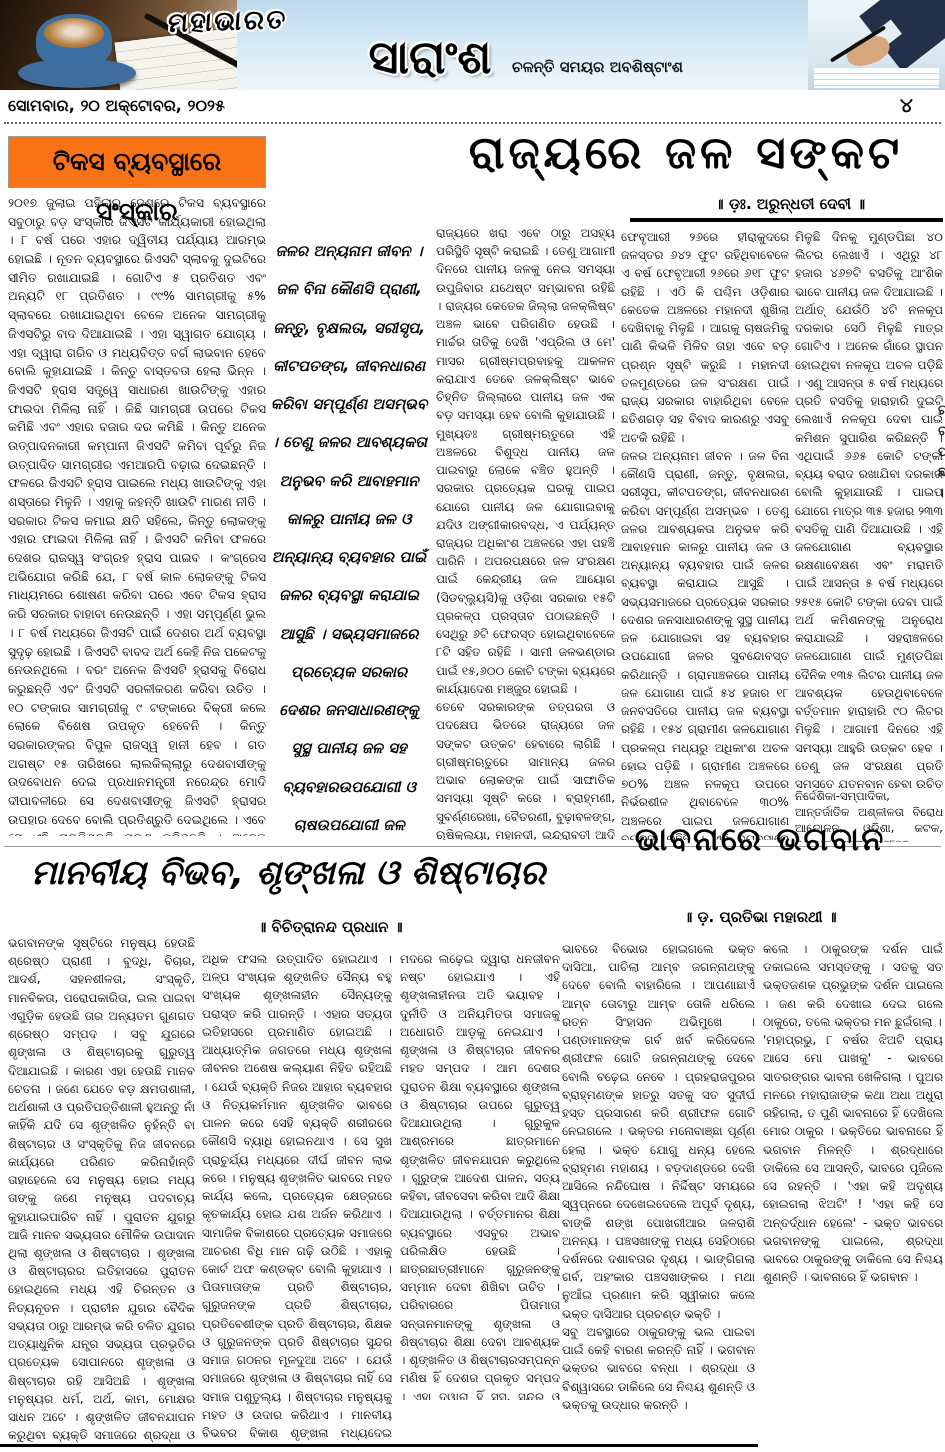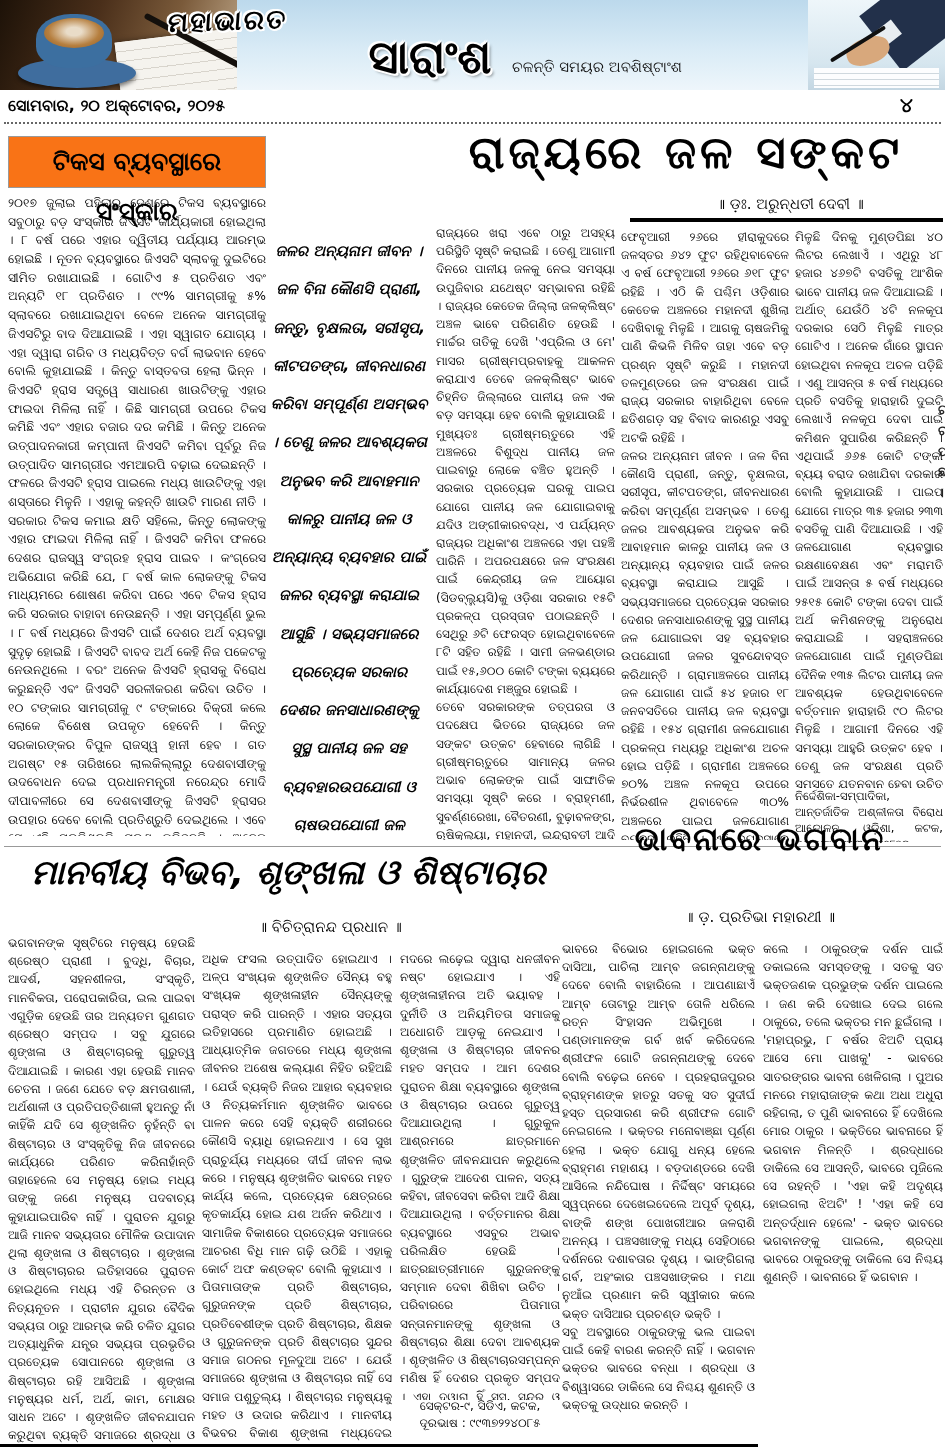--- a/index.html
+++ b/index.html
@@ -33,32 +33,32 @@
           transform:rotate(-32deg);border-radius:2px;}
   .paper{position:absolute;left:6px;top:68px;width:125px;height:20px;background:#fcfdfe;
           background-image:repeating-linear-gradient(#fcfdfe 0 5px,#cfd8de 5px 6px);}
 
   .paper-name{position:absolute;left:168px;top:5px;font-size:27px;font-weight:bold;color:#000;
           transform:skewX(-6deg) rotate(-2deg);letter-spacing:2px;
           text-shadow:-2px 0 #fff,2px 0 #fff,0 -2px #fff,0 2px #fff,2px 2px #fff,-2px -2px #fff;}
   .masthead-title{position:absolute;left:340px;top:30px;width:180px;text-align:center;
           font-size:46px;font-weight:bold;color:#000;
           text-shadow:-2px 0 #fff,2px 0 #fff,0 -2px #fff,0 2px #fff,2px 2px #fff,-2px -2px #fff,3px 3px 3px rgba(0,0,0,.4);}
-  .masthead-subtitle{position:absolute;left:512px;top:58px;font-size:15px;font-weight:normal;color:#111;}
+  .masthead-subtitle{position:absolute;left:512px;top:58px;font-size:15px;font-weight:bold;color:#111;}
 
   
   .date-text{position:absolute;left:8px;top:96px;font-size:16px;font-weight:bold;}
   .page-number{position:absolute;left:900px;top:93px;font-size:20px;font-weight:bold;}
   .dotted-rule{position:absolute;left:4px;top:122px;width:937px;border-top:2px dotted #666;}
 
   
   .colbox{position:absolute;overflow:hidden;text-align:justify;white-space:pre-line;
           font-size:12px;line-height:1.52;}
   .headline{position:absolute;font-weight:bold;text-align:center;color:#000;}
-  .byline{position:absolute;font-size:15px;font-weight:normal;text-align:center;}
+  .byline{position:absolute;font-size:15px;font-weight:bold;text-align:center;}
 
   
   .gst-headline{left:8px;top:136px;width:256px;height:50px;line-height:50px;font-size:25px;
           border:1px solid #9a9a9a;background:#f97316;}
   .gst-body{left:8px;top:194px;width:258px;height:642px;font-size:12.3px;}
 
   
   .water-headline{left:430px;top:126px;width:512px;height:64px;font-size:45px;letter-spacing:4px;}
   .water-byline{left:640px;top:195px;width:300px;}
   .water-rule{position:absolute;left:630px;top:218px;width:313px;height:4px;background:#000;}
@@ -135,21 +135,20 @@
   <div class="colbox water-colC">ମିଳୁଛି ଦିନକୁ ମୁଣ୍ଡପିଛା ୪୦ ଲିଟର ଲେଖାଏଁ । ଏଥିରୁ ୪୮ ହଜାର ୪୬୭ଟି ବସତିକୁ ଆଂଶିକ ଭାବେ ପାନୀୟ ଜଳ ଦିଆଯାଇଛି । ଅର୍ଥାତ୍ ଯେଉଁଠି ୪ଟି ନଳକୂପ ଦରକାର ସେଠି ମିଳୁଛି ମାତ୍ର ଗୋଟିଏ । ଅନେକ ଗାଁରେ ସ୍ଥାପନ ହୋଇଥିବା ନଳକୂପ ଅଚଳ ପଡ଼ିଛି । ଏଣୁ ଆସନ୍ତା ୫ ବର୍ଷ ମଧ୍ୟରେ ପ୍ରତି ବସତିକୁ ହାରାହାରି ଦୁଇଟି ଲେଖାଏଁ ନଳକୂପ ଦେବା ପାଇଁ କମିଶନ ସୁପାରିଶ କରିଛନ୍ତି । ଏଥିପାଇଁ ୬୬୫ କୋଟି ଟଙ୍କା ବ୍ୟୟ ବରାଦ ରଖାଯିବା ଦରକାର ବୋଲି କୁହାଯାଉଛି । ପାଇପ ଯୋଗେ ମାତ୍ର ୩୫ ହଜାର ୨୩୩ ବସତିକୁ ପାଣି ଦିଆଯାଉଛି । ଏହି ଜଳଯୋଗାଣ ବ୍ୟବସ୍ଥାର ରକ୍ଷଣାବେକ୍ଷଣ ଏବଂ ମରାମତି ପାଇଁ ଆସନ୍ତା ୫ ବର୍ଷ ମଧ୍ୟରେ ୨୫୧୫ କୋଟି ଟଙ୍କା ଦେବା ପାଇଁ ଅର୍ଥ କମିଶନଙ୍କୁ ଅନୁରୋଧ କରାଯାଇଛି । ସହରାଞ୍ଚଳରେ ଜଳଯୋଗାଣ ପାଇଁ ମୁଣ୍ଡପିଛା ଦୈନିକ ୧୩୫ ଲିଟର ପାନୀୟ ଜଳ ଆବଶ୍ୟକ ହେଉଥିବାବେଳେ ବର୍ତ୍ତମାନ ହାରାହାରି ୯୦ ଲିଟର ମିଳୁଛି । ଆଗାମୀ ଦିନରେ ଏହି ସମସ୍ୟା ଆହୁରି ଉତ୍କଟ ହେବ । ତେଣୁ ଜଳ ସଂରକ୍ଷଣ ପ୍ରତି ସମସ୍ତେ ଯତ୍ନବାନ ହେବା ଉଚିତ ଏବଂ ପ୍ରତ୍ୟେକ ଅନୁଭୂତିରୁ ସୁସ୍ୱଭୋଷ ଲାଭ କରିବା ଏକାନ୍ତ ଆବଶ୍ୟକ ।</div>
   <div class="water-contact">ନିର୍ଦ୍ଦେଶିକା-ସମ୍ପାଦିକା, ଆନ୍ତର୍ଜାତିକ ଅଶ୍ଳୀଳତା ବିରୋଧ ଆନ୍ଦୋଳନ, ଓଡ଼ିଶା, କଟକ, ଦୂରଭାଷ : ୯୯୩୭୬୧୨୮୧୦</div>
 
   <div class="section-rule"></div>
 
   <div class="headline disc-headline">ମାନବୀୟ ବିଭବ, ଶୃଙ୍ଖଳା ଓ ଶିଷ୍ଟାଚାର</div>
   <div class="byline disc-byline">॥ ବିଚିତ୍ରାନନ୍ଦ ପ୍ରଧାନ ॥</div>
   <div class="colbox disc-col1">ଭଗବାନଙ୍କ ସୃଷ୍ଟିରେ ମନୁଷ୍ୟ ହେଉଛି ଶ୍ରେଷ୍ଠ ପ୍ରାଣୀ । ବୁଦ୍ଧି, ବିଚାର, ଆଦର୍ଶ, ସହନଶୀଳତା, ସଂସ୍କୃତି, ମାନବିକତା, ପରୋପକାରିତା, ଇଲ ପାଇବା ଏଗୁଡ଼ିକ ହେଉଛି ତାର ଅନ୍ୟତମ ଗୁଣଗତ ଶ୍ରେଷ୍ଠ ସମ୍ପଦ । ସବୁ ଯୁଗରେ ଶୃଙ୍ଖଳା ଓ ଶିଷ୍ଟାଚାରକୁ ଗୁରୁତ୍ୱ ଦିଆଯାଇଛି । କାରଣ ଏହା ହେଉଛି ମାନବ ଚେତନା । ଜଣେ ଯେତେ ବଡ଼ କ୍ଷମତାଶାଳୀ, ଅର୍ଥଶାଳୀ ଓ ପ୍ରତିପତ୍ତିଶାଳୀ ହୁଅନ୍ତୁ ନାଁ କାହିଁକି ଯଦି ସେ ଶୃଙ୍ଖଳିତ ନୁହଁନ୍ତି ବା ଶିଷ୍ଟାଚାର ଓ ସଂସ୍କୃତିକୁ ନିଜ ଜୀବନରେ କାର୍ଯ୍ୟରେ ପରିଣତ କରିନାହାଁନ୍ତି ତାହାହେଲେ ସେ ମନୁଷ୍ୟ ହୋଇ ମଧ୍ୟ ତାଙ୍କୁ ଜଣେ ମନୁଷ୍ୟ ପଦବାଚ୍ୟ କୁହାଯାଇପାରିବ ନାହିଁ । ପୁରାତନ ଯୁଗରୁ ଆଜି ମାନବ ସଭ୍ୟତାର ମୌଳିକ ଉପାଦାନ ଥିଲା ଶୃଙ୍ଖଳା ଓ ଶିଷ୍ଟାଚାର । ଶୃଙ୍ଖଳା ଓ ଶିଷ୍ଟାଚାରର ଇତିହାସରେ ପୁରାତନ ହୋଇଥିଲେ ମଧ୍ୟ ଏହି ଚିରନ୍ତନ ଓ ନିତ୍ୟନୂତନ । ପ୍ରାଚୀନ ଯୁଗର ବୈଦିକ ସଭ୍ୟତା ଠାରୁ ଆରମ୍ଭ କରି ଚଳିତ ଯୁଗର ଅତ୍ୟାଧୁନିକ ଯନ୍ତ୍ର ସଭ୍ୟତା ପ୍ରଭୃତିର ପ୍ରତ୍ୟେକ ସୋପାନରେ ଶୃଙ୍ଖଳା ଓ ଶିଷ୍ଟାଚାର ରହି ଆସିଅଛି । ଶୃଙ୍ଖଳା ମନୁଷ୍ୟର ଧର୍ମ, ଅର୍ଥ, କାମ, ମୋକ୍ଷର ସାଧନ ଅଟେ । ଶୃଙ୍ଖଳିତ ଜୀବନଯାପନ କରୁଥିବା ବ୍ୟକ୍ତି ସମାଜରେ ଶ୍ରଦ୍ଧା ଓ ସମ୍ମାନର ପାତ୍ର ହୋଇଥାଏ । ଘରେ ବାହାରେ ସବୁଠି ଶୃଙ୍ଖଳାର ଆବଶ୍ୟକତା ରହିଛି । ଶୃଙ୍ଖଳା ନଥିଲେ ପରିବାର, ସମାଜ ତଥା ଦେଶ ଉନ୍ନତି କରିପାରେ ନାହିଁ ।</div>
   <div class="colbox disc-col2">ଅଧିକ ଫସଲ ଉତ୍ପାଦିତ ହୋଇଥାଏ । ଅଳ୍ପ ସଂଖ୍ୟକ ଶୃଙ୍ଖଳିତ ସୈନ୍ୟ ବହୁ ସଂଖ୍ୟକ ଶୃଙ୍ଖଳାହୀନ ସୈନ୍ୟଙ୍କୁ ପରାସ୍ତ କରି ପାରନ୍ତି । ଏହାର ସତ୍ୟତା ଇତିହାସରେ ପ୍ରମାଣିତ ହୋଇଅଛି । ଆଧ୍ୟାତ୍ମିକ ଜଗତରେ ମଧ୍ୟ ଶୃଙ୍ଖଳା ଜୀବନର ଅଶେଷ କଲ୍ୟାଣ ନିହିତ ରହିଅଛି । ଯେଉଁ ବ୍ୟକ୍ତି ନିଜର ଆହାର ବ୍ୟବହାର ଓ ନିତ୍ୟକର୍ମମାନ ଶୃଙ୍ଖଳିତ ଭାବରେ ପାଳନ କରେ ସେହି ବ୍ୟକ୍ତି ଶରୀରରେ କୌଣସି ବ୍ୟାଧି ହୋଇନଥାଏ । ସେ ସୁଖ ପ୍ରାଚୁର୍ଯ୍ୟ ମଧ୍ୟରେ ଦୀର୍ଘ ଜୀବନ ଲାଭ କରେ । ମନୁଷ୍ୟ ଶୃଙ୍ଖଳିତ ଭାବରେ ମହତ କାର୍ଯ୍ୟ କଲେ, ପ୍ରତ୍ୟେକ କ୍ଷେତ୍ରରେ କୃତକାର୍ଯ୍ୟ ହୋଇ ଯଶ ଅର୍ଜନ କରିଥାଏ । ସାମାଜିକ ବିକାଶରେ ପ୍ରତ୍ୟେକ ସମାଜରେ ଆଚରଣ ବିଧି ମାନ ଗଢ଼ି ଉଠିଛି । ଏହାକୁ କୋର୍ଟ ଅଫ କଣ୍ଡକ୍ଟ ବୋଲି କୁହାଯାଏ । ପିତାମାତାଙ୍କ ପ୍ରତି ଶିଷ୍ଟାଚାର, ଗୁରୁଜନଙ୍କ ପ୍ରତି ଶିଷ୍ଟାଚାର, ପ୍ରତିବେଶୀଙ୍କ ପ୍ରତି ଶିଷ୍ଟାଚାର, ଶିକ୍ଷକ ଓ ଗୁରୁଜନଙ୍କ ପ୍ରତି ଶିଷ୍ଟାଚାର ସୁନ୍ଦର ସମାଜ ଗଠନର ମୂଳଦୁଆ ଅଟେ । ଯେଉଁ ସମାଜରେ ଶୃଙ୍ଖଳା ଓ ଶିଷ୍ଟାଚାର ନାହିଁ ସେ ସମାଜ ପଶୁତୁଲ୍ୟ । ଶିଷ୍ଟାଚାର ମନୁଷ୍ୟକୁ ମହତ ଓ ଉଦାର କରିଥାଏ । ମାନବୀୟ ବିଭବର ବିକାଶ ଶୃଙ୍ଖଳା ମଧ୍ୟଦେଇ ସାଧିତ ହୋଇଥାଏ ।</div>
   <div class="colbox disc-col3">ମଦରେ ଲଢ଼େଇ ଦ୍ୱାରା ଧନଜୀବନ ନଷ୍ଟ ହୋଇଯାଏ । ଏହି ଶୃଙ୍ଖଳାହୀନତା ଅତି ଭୟାବହ । ଦୁର୍ନୀତି ଓ ଅନିୟମିତତା ସମାଜକୁ ଅଧୋଗତି ଆଡ଼କୁ ନେଇଯାଏ । ଶୃଙ୍ଖଳା ଓ ଶିଷ୍ଟାଚାର ଜୀବନର ମହତ ସମ୍ପଦ । ଆମ ଦେଶର ପୁରାତନ ଶିକ୍ଷା ବ୍ୟବସ୍ଥାରେ ଶୃଙ୍ଖଳା ଓ ଶିଷ୍ଟାଚାର ଉପରେ ଗୁରୁତ୍ୱ ଦିଆଯାଉଥିଲା । ଗୁରୁକୁଳ ଆଶ୍ରମରେ ଛାତ୍ରମାନେ ଶୃଙ୍ଖଳିତ ଜୀବନଯାପନ କରୁଥିଲେ । ଗୁରୁଙ୍କ ଆଦେଶ ପାଳନ, ସତ୍ୟ କହିବା, ଜୀବସେବା କରିବା ଆଦି ଶିକ୍ଷା ଦିଆଯାଉଥିଲା । ବର୍ତ୍ତମାନର ଶିକ୍ଷା ବ୍ୟବସ୍ଥାରେ ଏସବୁର ଅଭାବ ପରିଲକ୍ଷିତ ହେଉଛି । ଛାତ୍ରଛାତ୍ରୀମାନେ ଗୁରୁଜନଙ୍କୁ ସମ୍ମାନ ଦେବା ଶିଖିବା ଉଚିତ । ପରିବାରରେ ପିତାମାତା ସନ୍ତାନମାନଙ୍କୁ ଶୃଙ୍ଖଳା ଓ ଶିଷ୍ଟାଚାର ଶିକ୍ଷା ଦେବା ଆବଶ୍ୟକ । ଶୃଙ୍ଖଳିତ ଓ ଶିଷ୍ଟାଚାରସମ୍ପନ୍ନ ମଣିଷ ହିଁ ଦେଶର ପ୍ରକୃତ ସମ୍ପଦ । ଏହା ଦ୍ୱାରା ହିଁ ସୁସ୍ଥ, ସୁନ୍ଦର ଓ ସମୃଦ୍ଧ ପରିବାର ଓ ସମାଜ ଗଠନ ହୋଇପାରିବ ।</div>
-  <div class="disc-contact">ସେକ୍ଟର-୯, ସିଡିଏ, କଟକ, ଦୂରଭାଷ : ୯୯୩୭୨୨୪୦୮୫</div>
 
   <div class="headline god-headline">ଭାବନାରେ ଭଗବାନ</div>
   <div class="byline god-byline">॥ ଡ଼. ପ୍ରତିଭା ମହାରଥୀ ॥</div>
   <div class="colbox god-col1">ଭାବରେ ବିଭୋର ହୋଇଗଲେ ଭକ୍ତ ଦାସିଆ, ପାଚିଲା ଆମ୍ବ ଜଗନ୍ନାଥଙ୍କୁ ଦେବେ ବୋଲି ବାହାରିଲେ । ଆପଣାଛାଏଁ ଆମ୍ବ ତୋଟାରୁ ଆମ୍ବ ତୋଳି ଧରିଲେ ରତ୍ନ ସିଂହାସନ ଅଭିମୁଖେ । ପଣ୍ଡାମାନଙ୍କ ଗର୍ବ ଖର୍ବ କରିଦେଲେ ଶ୍ରୀଫଳ ଗୋଟି ଜଗନ୍ନାଥଙ୍କୁ ଦେବେ ବୋଲି ବଢ଼େଇ ନେବେ । ପ୍ରହରାଜପୁରର ବ୍ରାହ୍ମଣଙ୍କ ହାତରୁ ସତକୁ ସତ ସୁଦୀର୍ଘ ହସ୍ତ ପ୍ରସାରଣ କରି ଶ୍ରୀଫଳ ଗୋଟି ନେଇଗଲେ । ଭକ୍ତର ମନୋବାଞ୍ଛା ପୂର୍ଣ୍ଣ ହେଲା । ଭକ୍ତ ଯୋଗୁ ଧନ୍ୟ ହେଲେ ବ୍ରାହ୍ମଣ ମହାଶୟ । ବଡ଼ଦାଣ୍ଡରେ ଦେଖି ଆସିଲେ ନନ୍ଦିଘୋଷ । ନିର୍ଦ୍ଦିଷ୍ଟ ସମୟରେ ସ୍ୱପ୍ନରେ ଦେଖେଇଦେଲେ ଅପୂର୍ବ ଦୃଶ୍ୟ, ବାଙ୍କି ଶଙ୍ଖ ପୋଖରୀଆର ଜଳରାଶି ଅନନ୍ୟ । ପଞ୍ଚସଖାଙ୍କୁ ମଧ୍ୟ ସେହିଠାରେ ଦର୍ଶନରେ ଦଶାବତାର ଦୃଶ୍ୟ । ଭାଙ୍ଗିଗଲା ଗର୍ବ, ଅହଂକାର ପଞ୍ଚସଖାଙ୍କର । ମଥା ନୁଆଁଇ ପ୍ରଣାମ କରି ସ୍ୱୀକାର କଲେ ଭକ୍ତ ଦାସିଆର ପ୍ରଚଣ୍ଡ ଭକ୍ତି ।
 ସବୁ ଅବସ୍ଥାରେ ଠାକୁରଙ୍କୁ ଭଲ ପାଇବା ପାଇଁ କେହି ବାରଣ କରନ୍ତି ନାହିଁ । ଭଗବାନ ଭକ୍ତର ଭାବରେ ବନ୍ଧା । ଶ୍ରଦ୍ଧା ଓ ବିଶ୍ୱାସରେ ଡାକିଲେ ସେ ନିଶ୍ଚୟ ଶୁଣନ୍ତି ଓ ଭକ୍ତକୁ ଉଦ୍ଧାର କରନ୍ତି ।</div>
   <div class="colbox god-col2">କଲେ । ଠାକୁରଙ୍କ ଦର୍ଶନ ପାଇଁ ଡକାଇଲେ ସମସ୍ତଙ୍କୁ । ସତକୁ ସତ ଭକ୍ତଜଣକ ପ୍ରଭୁଙ୍କ ଦର୍ଶନ ପାଇଲେ । ଜଣ କରି ଦେଖାଇ ଦେଇ ଗଲେ ଠାକୁରେ, ତଲେ ଭକ୍ତର ମନ ଛୁଇଁଗଲା ।
 'ମହାପ୍ରଭୁ, ୮ ବର୍ଷର ଝିଅଟି ପ୍ରାୟ ଆସେ ମୋ ପାଖକୁ' - ଭାବରେ ସାତରଙ୍ଗର ଭାବନା ଖେଳିଗଲା । ପୁଅର ମନରେ ମହାରାଜାଙ୍କ କଥା ଅଧା ଅଧୁରା ରହିଗଲା, ତ ପୁଣି ଭାବନାରେ ହିଁ ଦେଖିଲେ ମୋର ଠାକୁର । ଭକ୍ତିରେ ଭାବନାରେ ହିଁ ଭଗବାନ ମିଳନ୍ତି । ଶ୍ରଦ୍ଧାରେ ଡାକିଲେ ସେ ଆସନ୍ତି, ଭାବରେ ପୂଜିଲେ ସେ ରହନ୍ତି । 'ଏହା କହି ଅଦୃଶ୍ୟ ହୋଇଗଲା ଝିଅଟି' ! 'ଏହା କହି ସେ ଅନ୍ତର୍ଦ୍ଧାନ ହେଲେ' - ଭକ୍ତ ଭାବରେ ଭଗବାନଙ୍କୁ ପାଇଲେ, ଶ୍ରଦ୍ଧା ଭାବରେ ଠାକୁରଙ୍କୁ ଡାକିଲେ ସେ ନିଶ୍ଚୟ ଶୁଣନ୍ତି । ଭାବନାରେ ହିଁ ଭଗବାନ ।</div>
 
   <div class="bottom-rule"></div>
 

